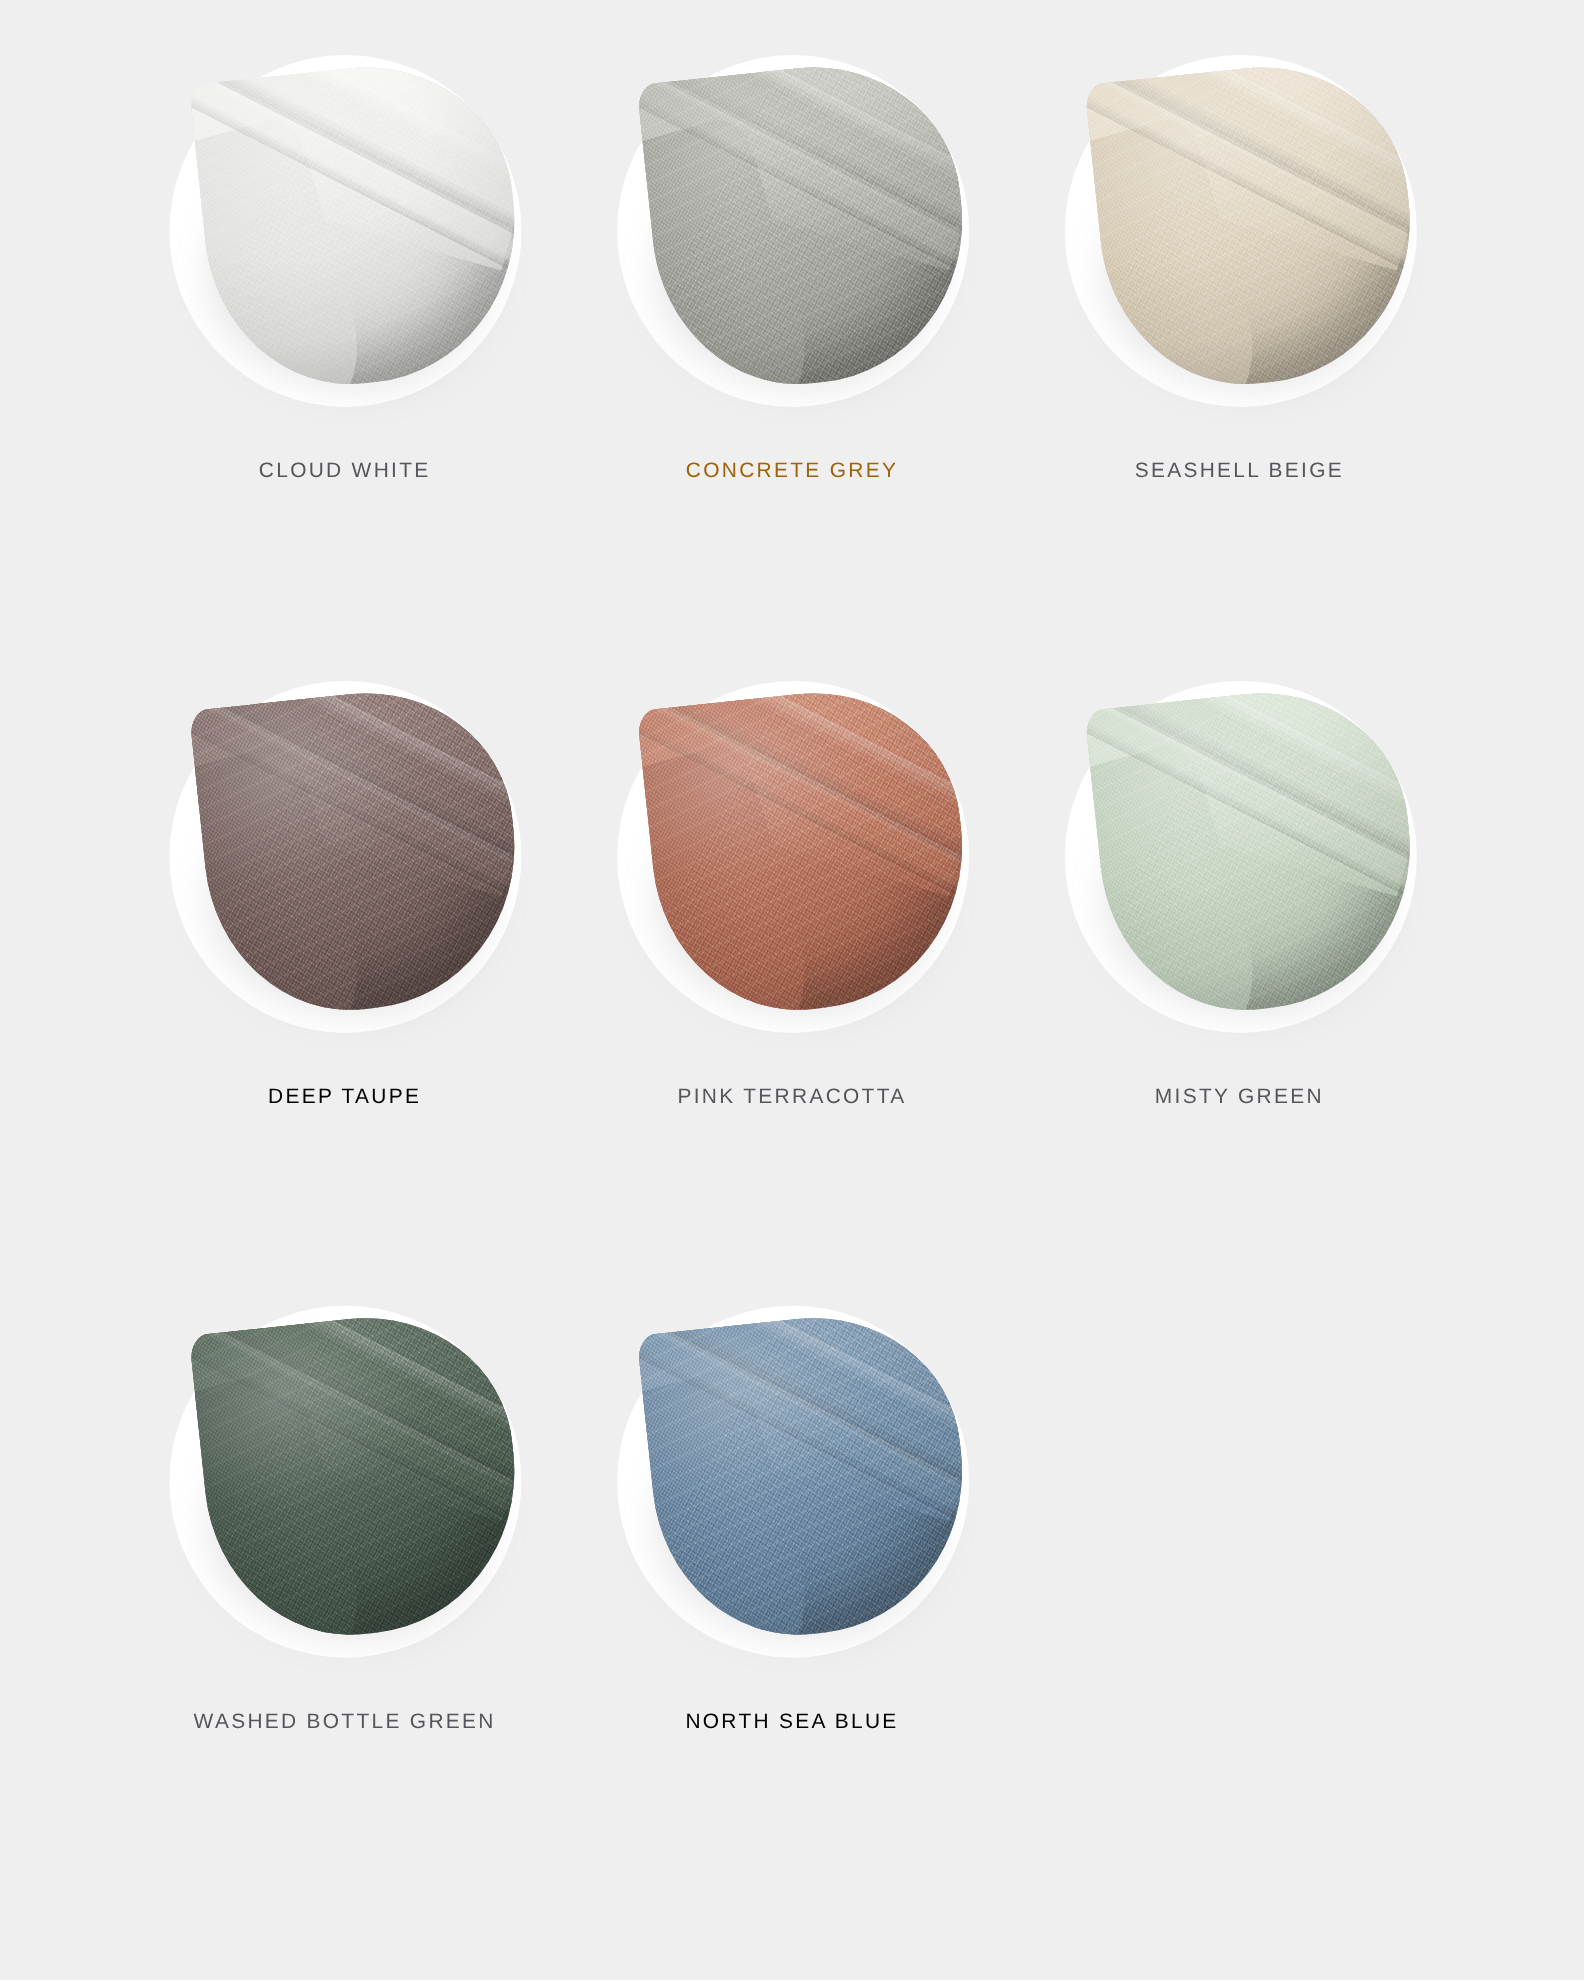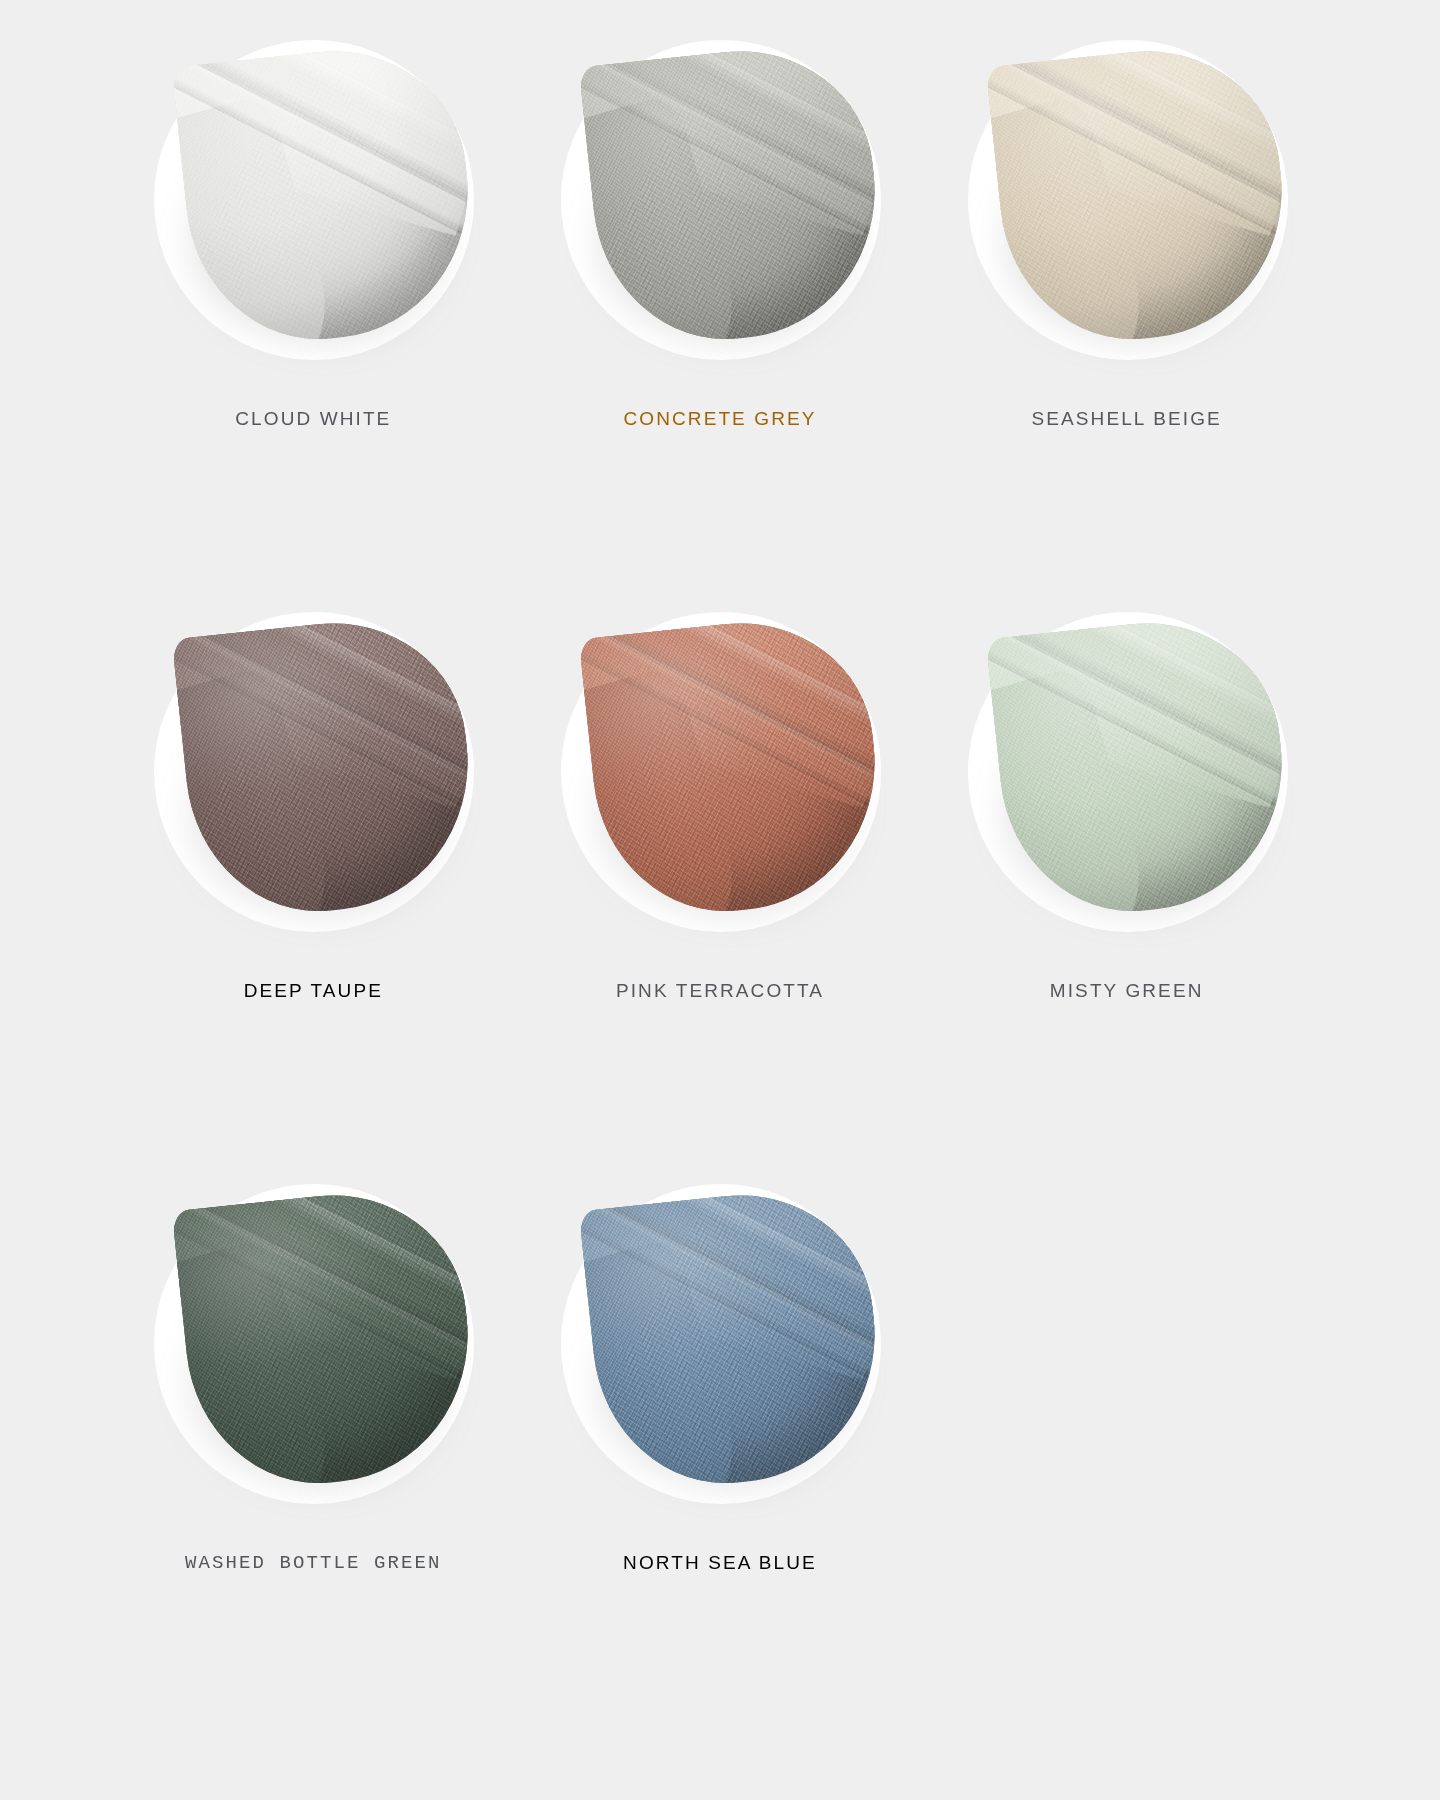--- a/index.html
+++ b/index.html
@@ -14,21 +14,21 @@
     font-family: "Liberation Sans", sans-serif;
     overflow: hidden;
   }
 
   .swatch-grid {
     width: 1440px;
     height: 1800px;
     display: grid;
     grid-template-columns: repeat(3, 1fr);
     grid-template-rows: repeat(3, 1fr);
-    padding: 24px 110px 60px 110px;
+    padding: 34px 110px 60px 110px;
   }
 
   .swatch-cell {
     position: relative;
     display: flex;
     flex-direction: column;
     align-items: center;
     justify-content: flex-start;
   }
 
@@ -287,21 +287,21 @@
       <div class="towel" style="--c-base: #4c5d51; --c-light: #5d6e61; --c-mid: #3f4e44; --c-band: #546657;">
         <div class="face-top"></div>
         <div class="face-left"></div>
         <div class="band"></div>
         <div class="band b2"></div>
         <div class="pile"></div>
         <div class="loops"></div>
         <div class="shade"></div>
       </div>
     </div>
-    <div class="swatch-label" style="color: rgb(84, 86, 91); font-family: Liberation Mono, monospace;">WASHED BOTTLE GREEN</div>
+    <div class="swatch-label" style="color: rgb(84, 86, 91);">WASHED BOTTLE GREEN</div>
   </div>
 
   <div class="swatch-cell">
     <div class="swatch-media">
       <div class="media-disc" style="background: rgb(255, 255, 255);"></div>
       <div class="towel-shadow"></div>
       <div class="towel" style="--c-base: #6e8ba6; --c-light: #849db5; --c-mid: #5e7a94; --c-band: #7793ac;">
         <div class="face-top"></div>
         <div class="face-left"></div>
         <div class="band"></div>

